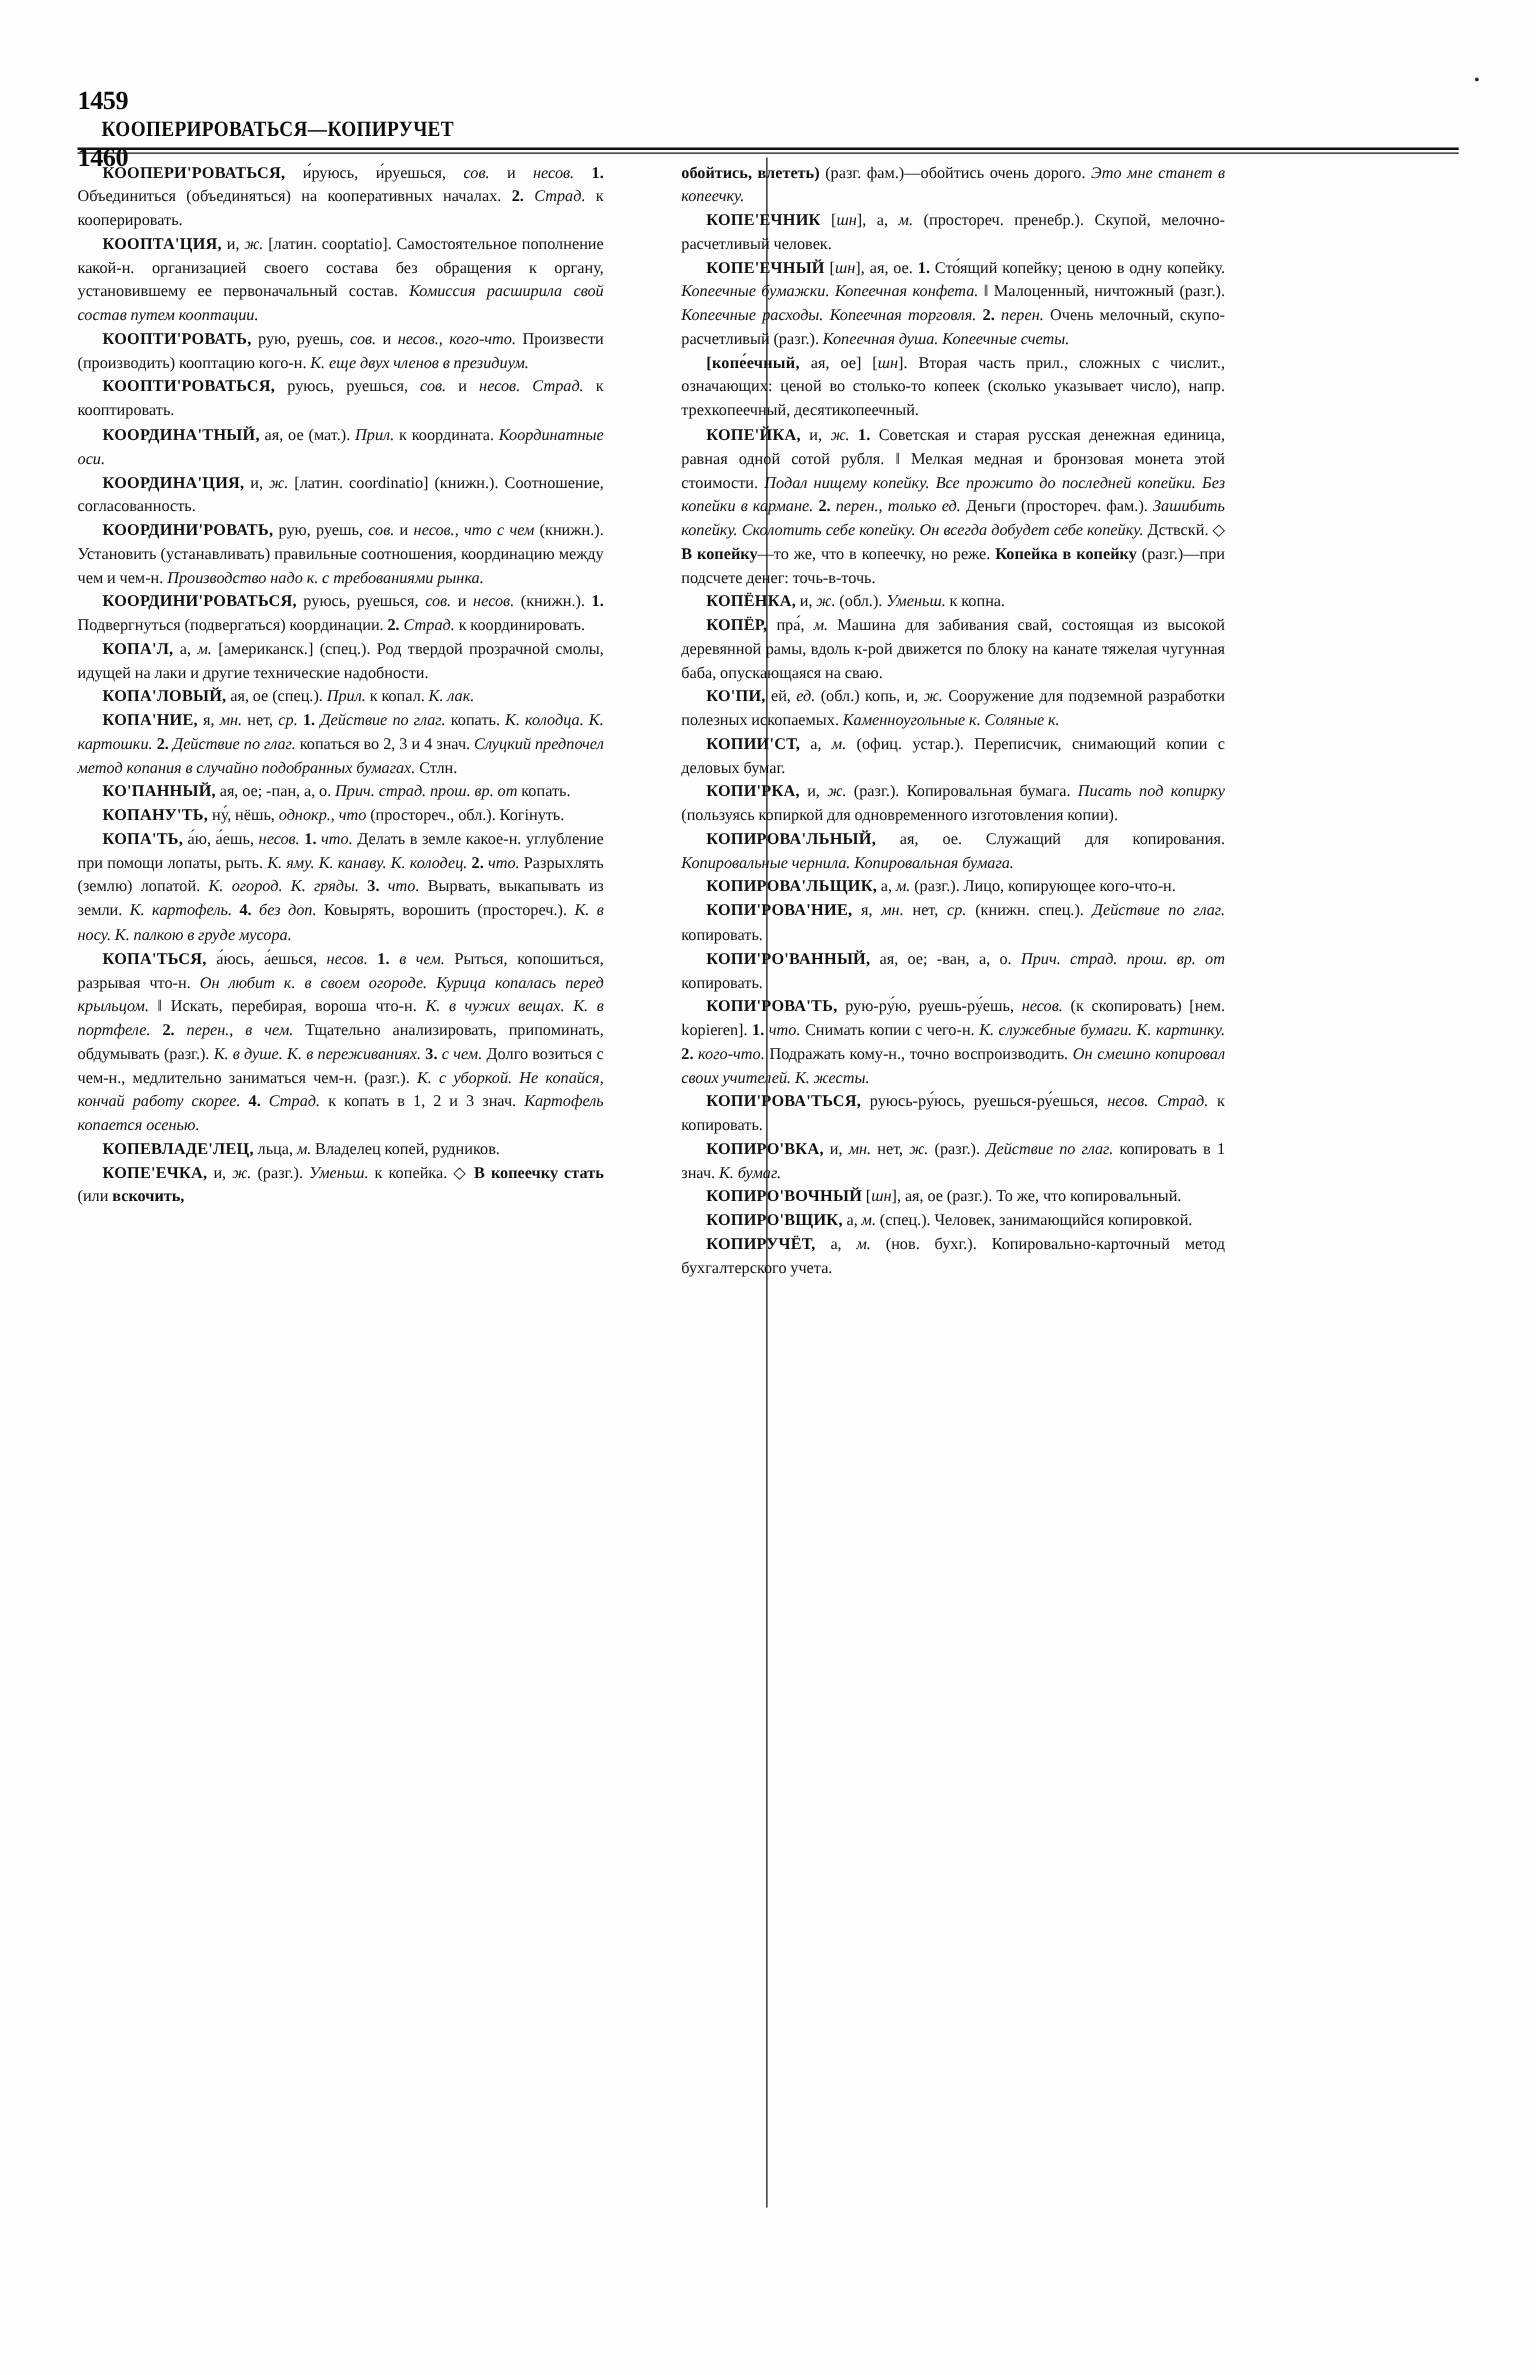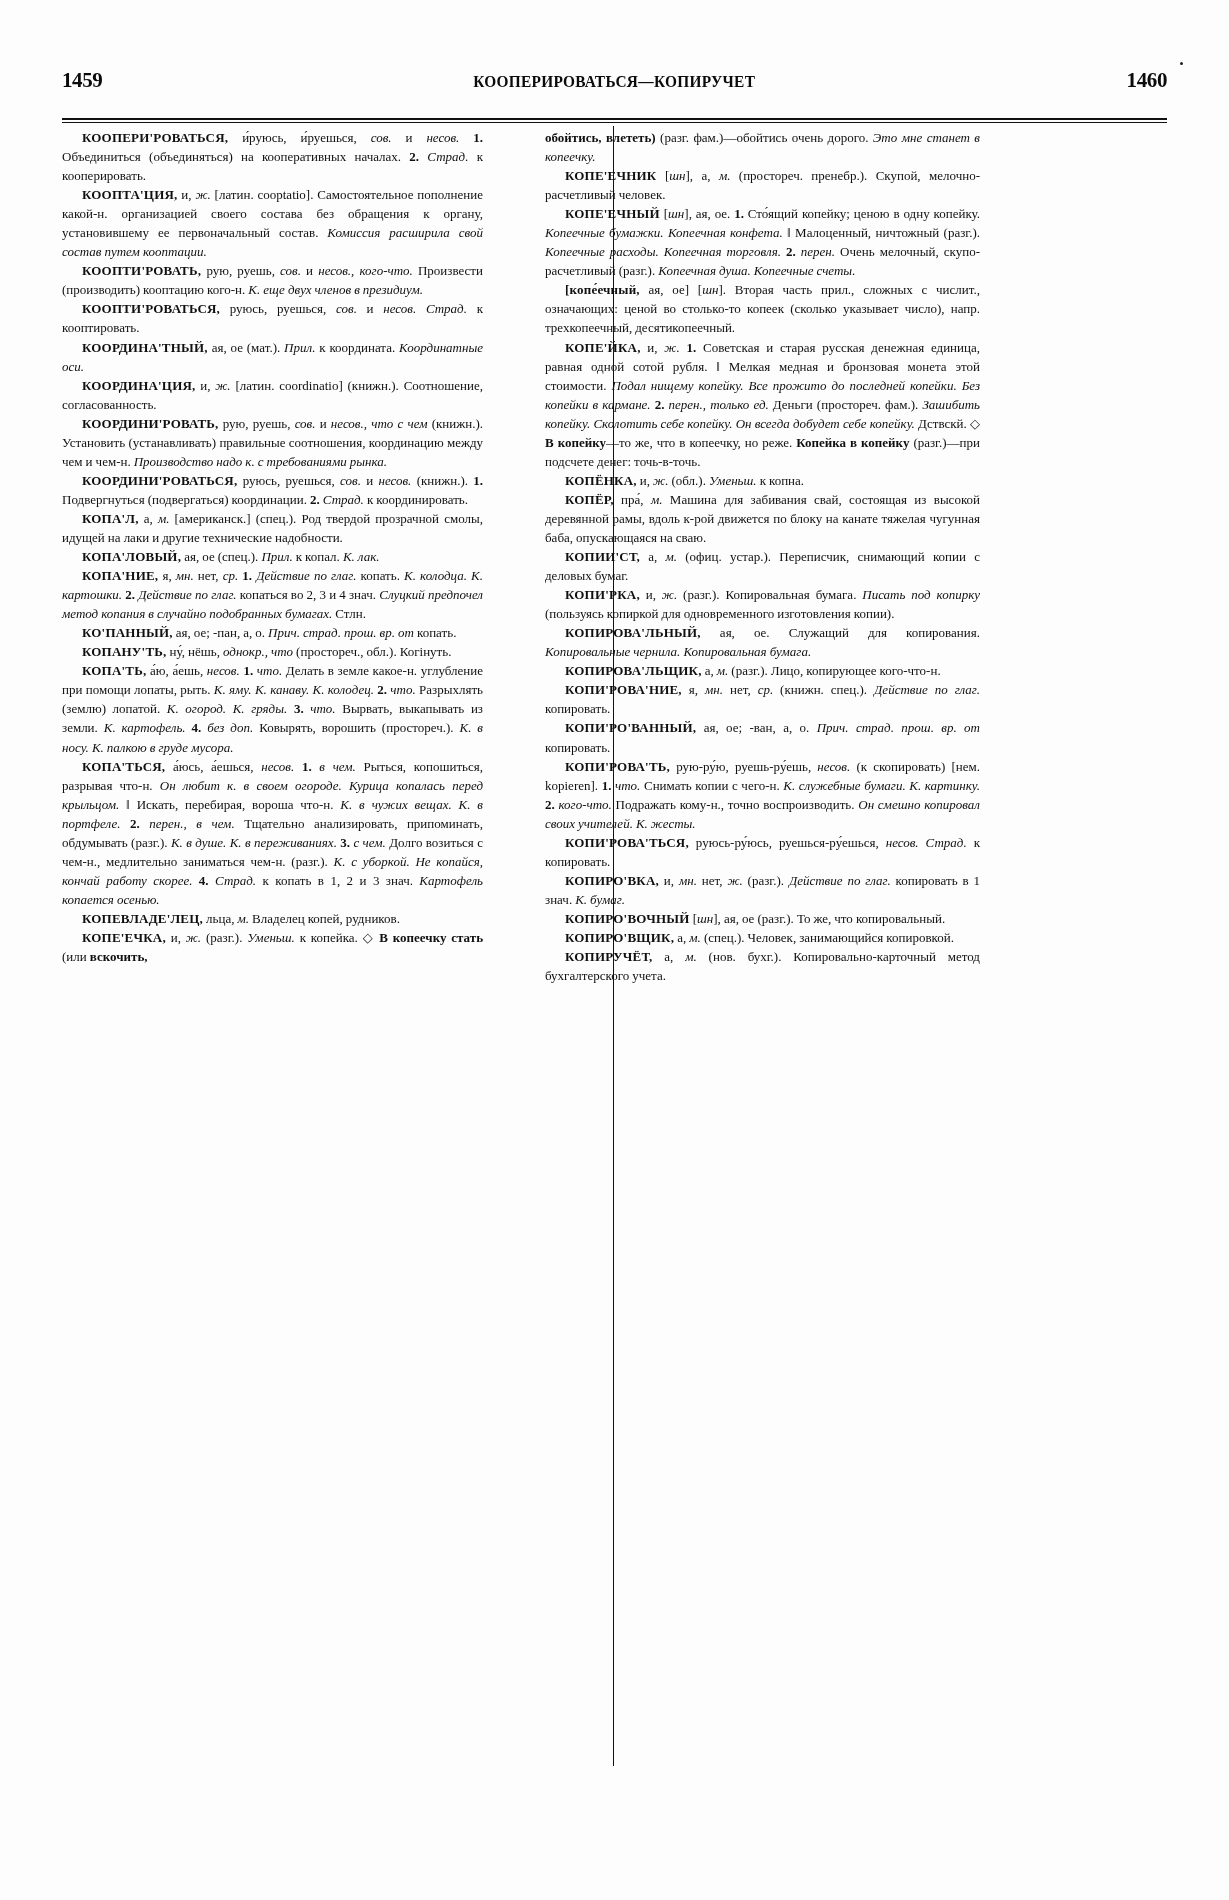--- a/index.html
+++ b/index.html
@@ -22,20 +22,21 @@
   
   .header {
     position: absolute;
     left: 62px;
     right: 62px;
     top: 68px;
     height: 30px;
     display: flex;
     align-items: baseline;
     justify-content: space-between;
+    flex-direction: column;
   }
   .folio {
     font-family: "Liberation Serif", "DejaVu Serif", serif;
     font-weight: bold;
     font-size: 21px;
     letter-spacing: -0.4px;
     color: #0b0b0b;
   }
   .runhead {
     font-family: "Liberation Serif", "DejaVu Serif", serif;
@@ -147,20 +148,21 @@
         <p class="entry"><span class="hw">КОПЕ'ЕЧКА,</span><span> и, <i>ж.</i> (разг.). <i>Уменьш.</i> к копейка. ◇ <b>В копеечку стать</b> (или <b>вскочить,</b></span></p>
       </div>
     <div class="col col-right" id="right-col">
         <p class="entry cont"><b>обойтись, влететь)</b> (разг. фам.)—обойтись очень дорого. <i>Это мне станет в копеечку.</i></p>
         <p class="entry"><span class="hw">КОПЕ'ЕЧНИК</span><span> [<i>шн</i>], а, <i>м.</i> (простореч. пренебр.). Скупой, мелочно-расчетливый человек.</span></p>
         <p class="entry"><span class="hw">КОПЕ'ЕЧНЫЙ</span><span> [<i>шн</i>], ая, ое. <b>1.</b> Сто́ящий копейку; ценою в одну копейку. <i>Копеечные бумажки. Копеечная конфета.</i> ‖ Малоценный, ничтожный (разг.). <i>Копеечные расходы. Копеечная торговля.</i> <b>2.</b> <i>перен.</i> Очень мелочный, скупо-расчетливый (разг.). <i>Копеечная душа. Копеечные счеты.</i></span></p>
         <p class="entry"><span class="hw">[копе́ечный,</span><span> ая, ое] [<i>шн</i>]. Вторая часть прил., сложных с числит., означающих: ценой во столько-то копеек (сколько указывает число), напр. трехкопеечный, десятикопеечный.</span></p>
         <p class="entry"><span class="hw">КОПЕ'ЙКА,</span><span> и, <i>ж.</i> <b>1.</b> Советская и старая русская денежная единица, равная одной сотой рубля. ‖ Мелкая медная и бронзовая монета этой стоимости. <i>Подал нищему копейку. Все прожито до последней копейки. Без копейки в кармане.</i> <b>2.</b> <i>перен., только ед.</i> Деньги (простореч. фам.). <i>Зашибить копейку. Сколотить себе копейку. Он всегда добудет себе копейку.</i> Дствскй. ◇ <b>В копейку</b>—то же, что в копеечку, но реже. <b>Копейка в копейку</b> (разг.)—при подсчете денег: точь-в-точь.</span></p>
         <p class="entry"><span class="hw">КОПЁНКА,</span><span> и, <i>ж.</i> (обл.). <i>Уменьш.</i> к копна.</span></p>
         <p class="entry"><span class="hw">КОПЁР,</span><span> пра́, <i>м.</i> Машина для забивания свай, состоящая из высокой деревянной рамы, вдоль к-рой движется по блоку на канате тяжелая чугунная баба, опускающаяся на сваю.</span></p>
+        <p class="entry"><span class="hw">КО'ПИ,</span><span> ей, <i>ед.</i> (обл.) копь, и, <i>ж.</i> Сооружение для подземной разработки полезных ископаемых. <i>Каменноугольные к. Соляные к.</i></span></p>
         <p class="entry"><span class="hw">КОПИИ'СТ,</span><span> а, <i>м.</i> (офиц. устар.). Переписчик, снимающий копии с деловых бумаг.</span></p>
         <p class="entry"><span class="hw">КОПИ'РКА,</span><span> и, <i>ж.</i> (разг.). Копировальная бумага. <i>Писать под копирку</i> (пользуясь копиркой для одновременного изготовления копии).</span></p>
         <p class="entry"><span class="hw">КОПИРОВА'ЛЬНЫЙ,</span><span> ая, ое. Служащий для копирования. <i>Копировальные чернила. Копировальная бумага.</i></span></p>
         <p class="entry"><span class="hw">КОПИРОВА'ЛЬЩИК,</span><span> а, <i>м.</i> (разг.). Лицо, копирующее кого-что-н.</span></p>
         <p class="entry"><span class="hw">КОПИ'РОВА'НИЕ,</span><span> я, <i>мн.</i> нет, <i>ср.</i> (книжн. спец.). <i>Действие по глаг.</i> копировать.</span></p>
         <p class="entry"><span class="hw">КОПИ'РО'ВАННЫЙ,</span><span> ая, ое; -ван, а, о. <i>Прич. страд. прош. вр. от</i> копировать.</span></p>
         <p class="entry"><span class="hw">КОПИ'РОВА'ТЬ,</span><span> рую-ру́ю, руешь-ру́ешь, <i>несов.</i> (к скопировать) [нем. kopieren]. <b>1.</b> <i>что.</i> Снимать копии с чего-н. <i>К. служебные бумаги. К. картинку.</i> <b>2.</b> <i>кого-что.</i> Подражать кому-н., точно воспроизводить. <i>Он смешно копировал своих учителей. К. жесты.</i></span></p>
         <p class="entry"><span class="hw">КОПИ'РОВА'ТЬСЯ,</span><span> руюсь-ру́юсь, руешься-ру́ешься, <i>несов. Страд.</i> к копировать.</span></p>
         <p class="entry"><span class="hw">КОПИРО'ВКА,</span><span> и, <i>мн.</i> нет, <i>ж.</i> (разг.). <i>Действие по глаг.</i> копировать в 1 знач. <i>К. бумаг.</i></span></p>
         <p class="entry"><span class="hw">КОПИРО'ВОЧНЫЙ</span><span> [<i>шн</i>], ая, ое (разг.). То же, что копировальный.</span></p>

